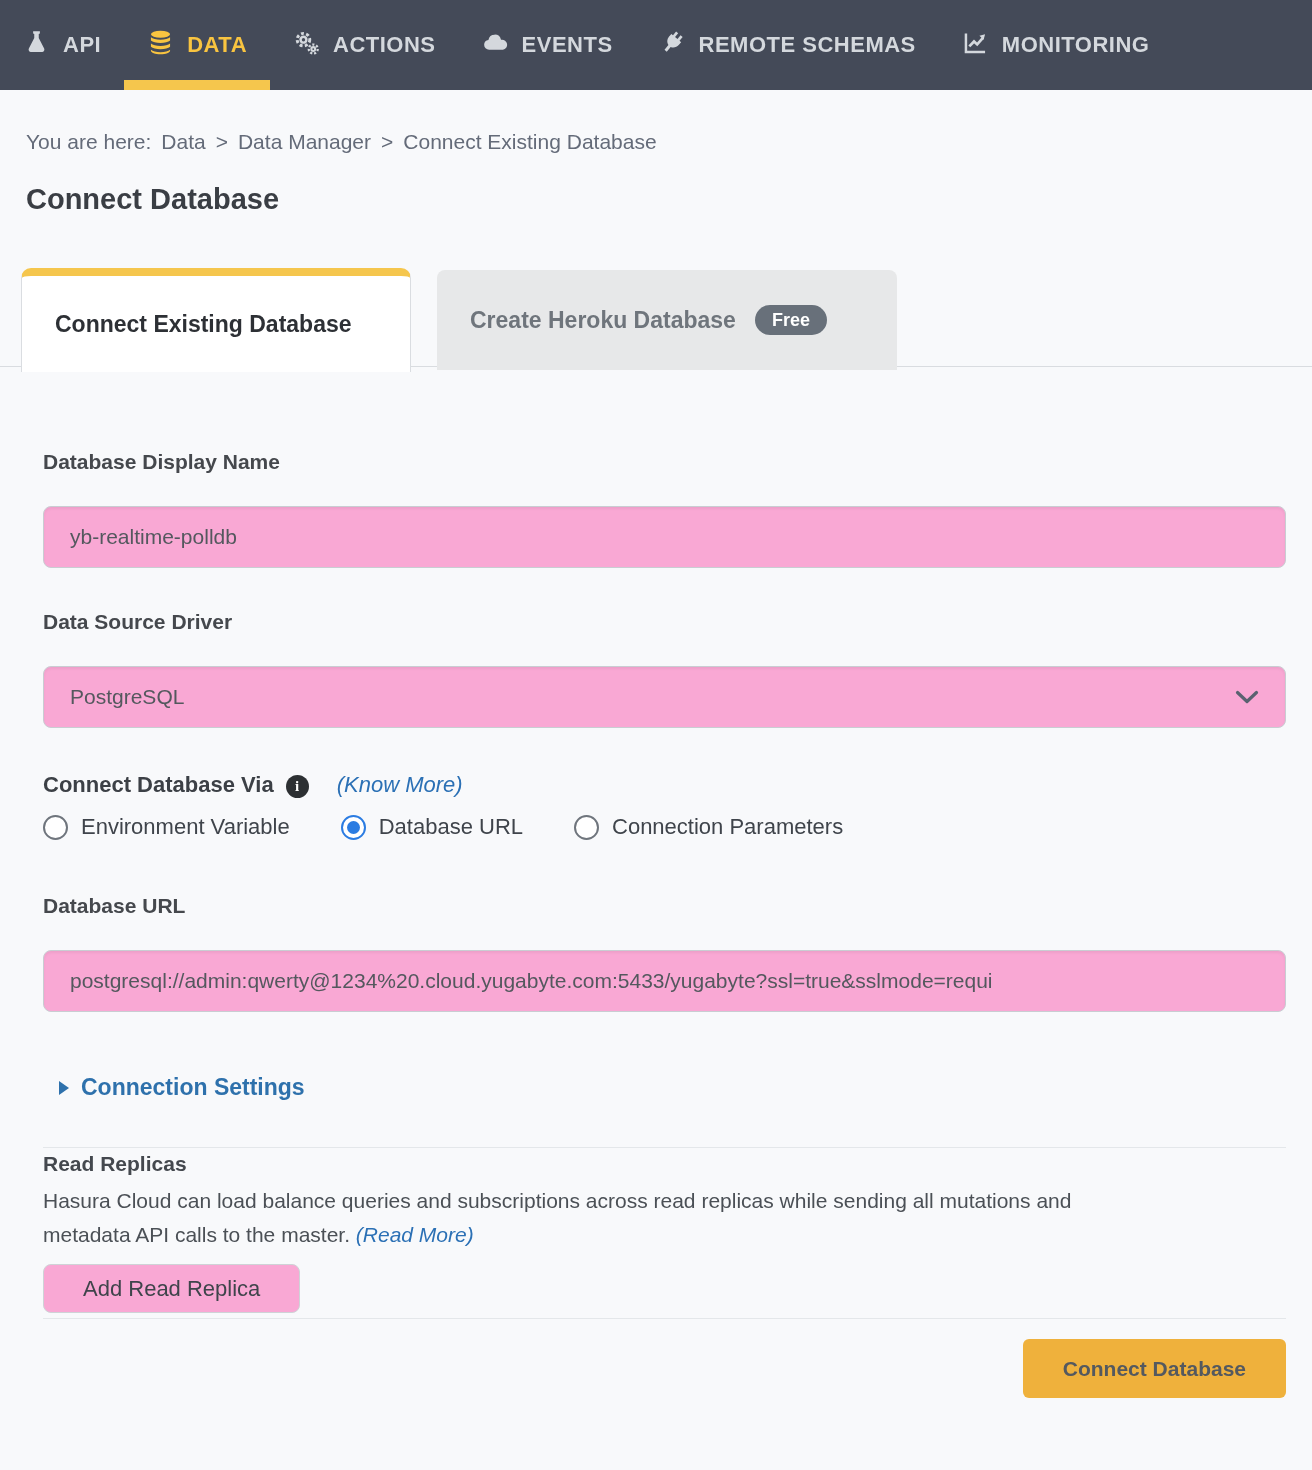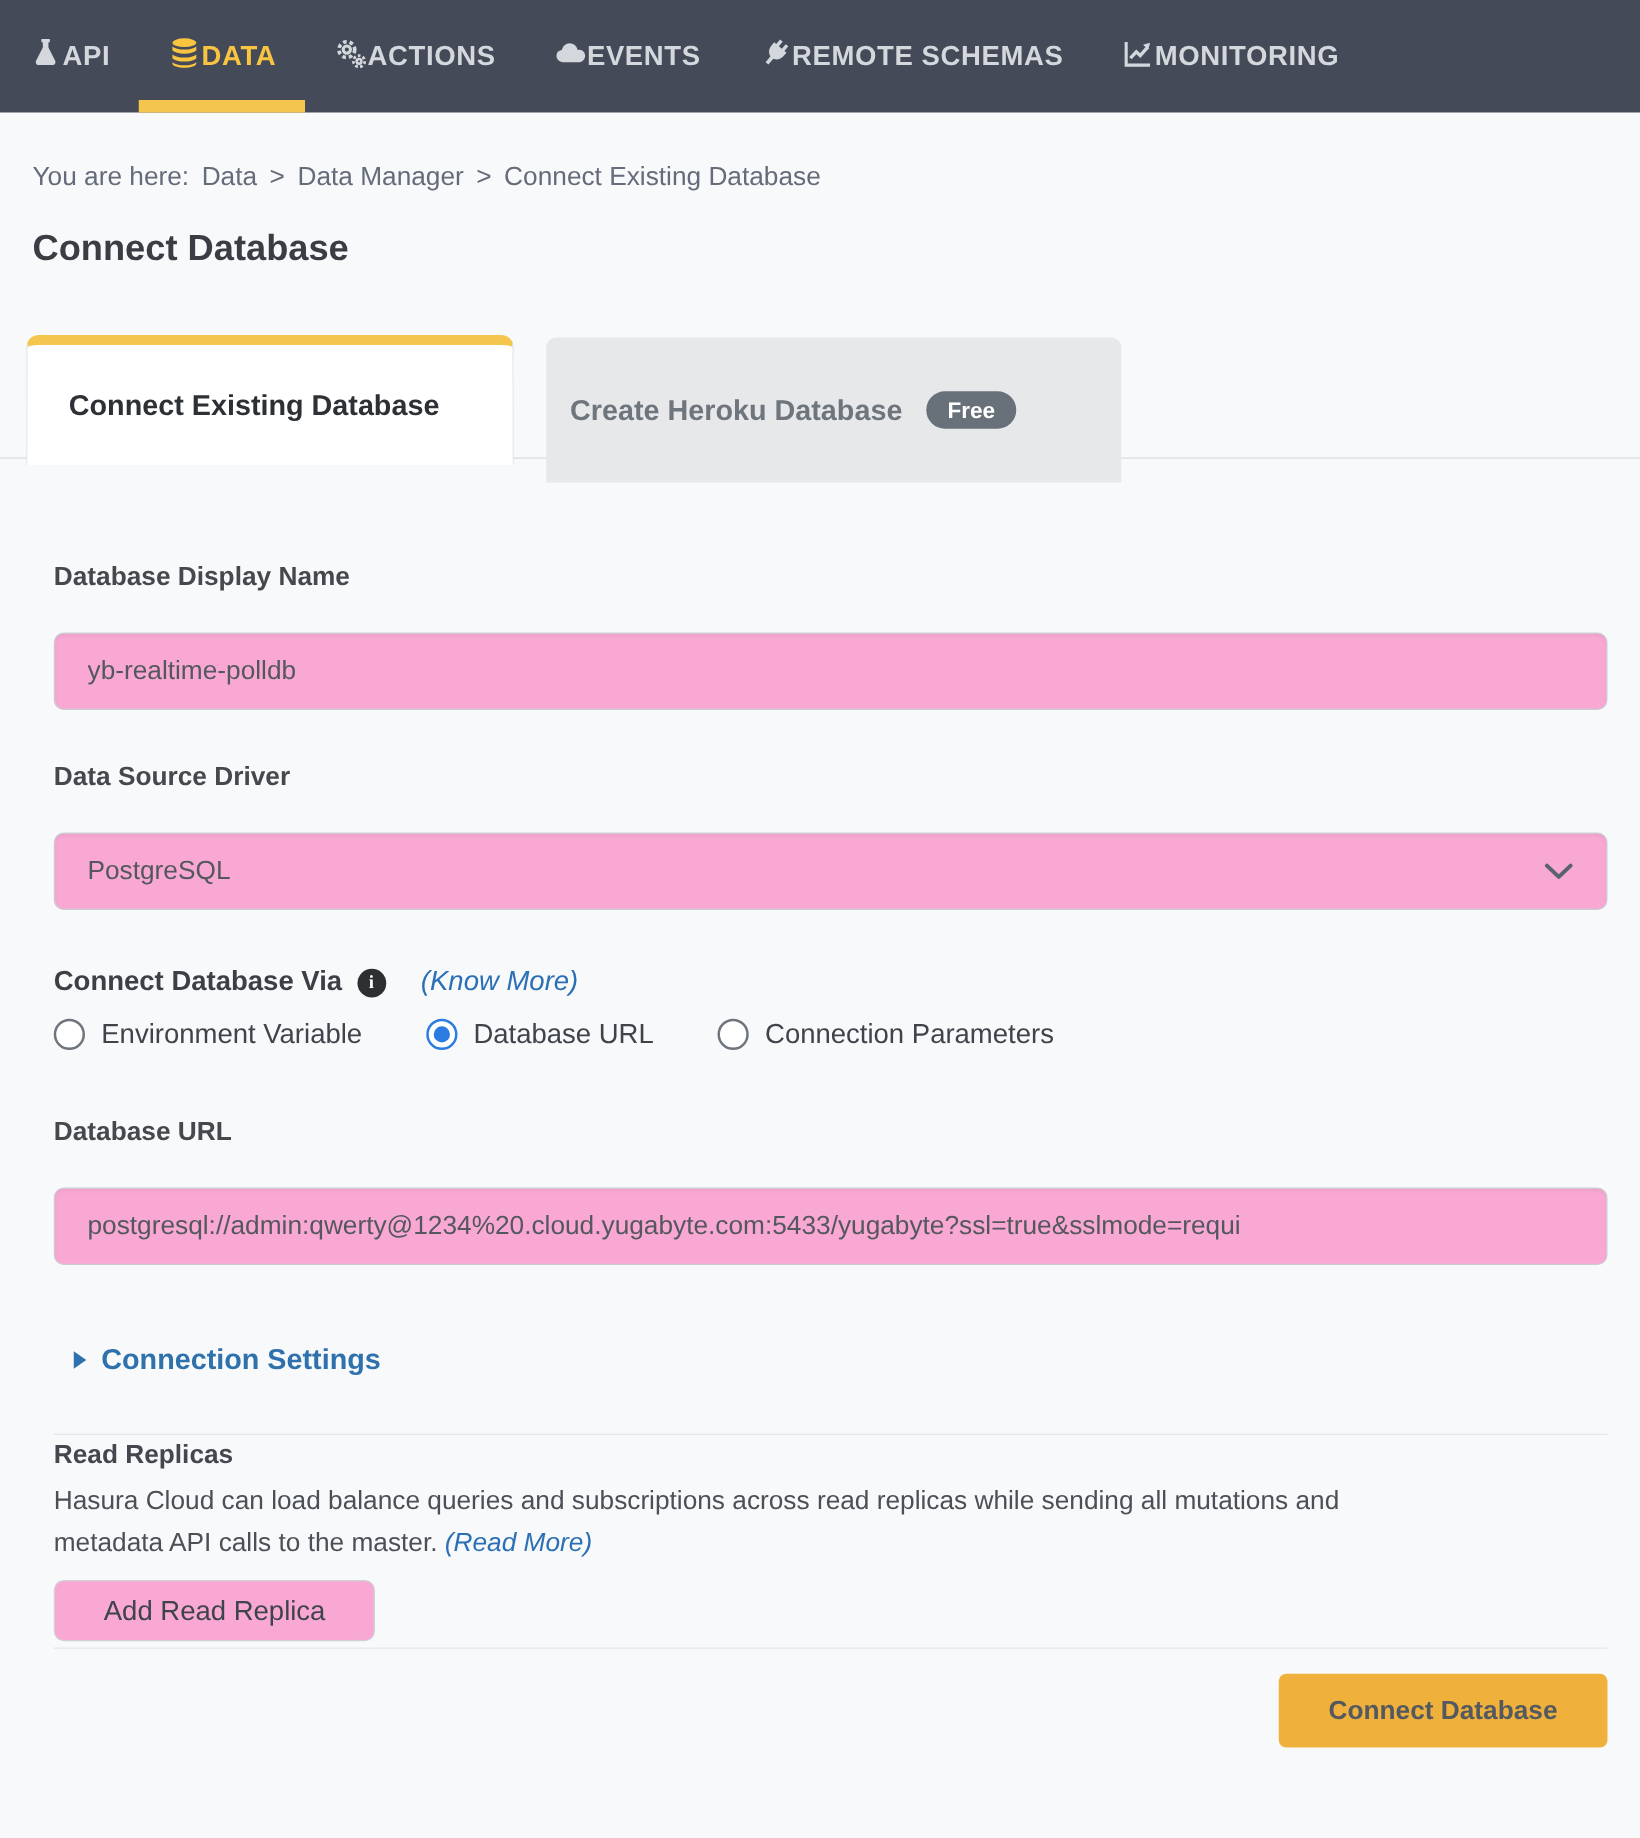--- a/index.html
+++ b/index.html
@@ -6,21 +6,21 @@
   html,body { width:1312px; height:1470px; }
   body {
     background:#f8f9fb;
     font-family:"Liberation Sans", sans-serif;
     overflow:hidden;
   }
 
   
   .navbar { height:90px; background:#444a58; display:flex; align-items:stretch; }
   .nav-item {
-    position:relative; display:flex; align-items:center; 
+    position:relative; display:flex; align-items:center; gap:13px;
     padding:0 23px; color:#d4d8dd; font-weight:700; font-size:22px;
     letter-spacing:.5px; cursor:pointer; white-space:nowrap;
   }
   .nav-item svg { width:27px; height:27px; flex:none; }
   .nav-item.active { color:#f9c440; }
   .nav-item.active::after {
     content:""; position:absolute; left:0; right:0; bottom:0; height:10px; background:#f5c64d;
   }
 
   
@@ -39,22 +39,22 @@
   }
   .tabs { position:relative; display:flex; align-items:flex-start; gap:26px; padding-left:21px; height:104px; }
   .tab { cursor:pointer; font-size:23px; font-weight:700; white-space:nowrap; }
   .tab.active {
     position:relative; z-index:2; width:390px; height:104px; background:#ffffff;
     border-left:1px solid #dadde1; border-right:1px solid #dadde1;
     border-top:8px solid #f5c64d; border-radius:10px 10px 0 0;
     display:flex; align-items:center; padding-left:33px; color:#2d3035;
   }
   .tab.inactive {
-    margin-top:2px; width:460px; height:116px; background:#e7e8e9; border-radius:8px 8px 0 0;
-    display:flex; align-items:center; padding-left:19px; gap:19px; color:#6f757c;
+    margin-top:2px; width:460px; height:100px; background:#e7e8e9; border-radius:8px 8px 0 0;
+    display:flex; align-items:center; padding-left:33px; gap:19px; color:#6f757c;
   }
   .free-badge {
     background:#68707a; color:#ffffff; font-size:18px; font-weight:700;
     border-radius:18px; padding:6px 17px; line-height:1;
   }
 
   
   .form-label { margin-left:17px; font-size:21px; font-weight:700; color:#45484d; }
   .ml-display-name { margin-top:78px; }
   .ml-driver { margin-top:42px; }

